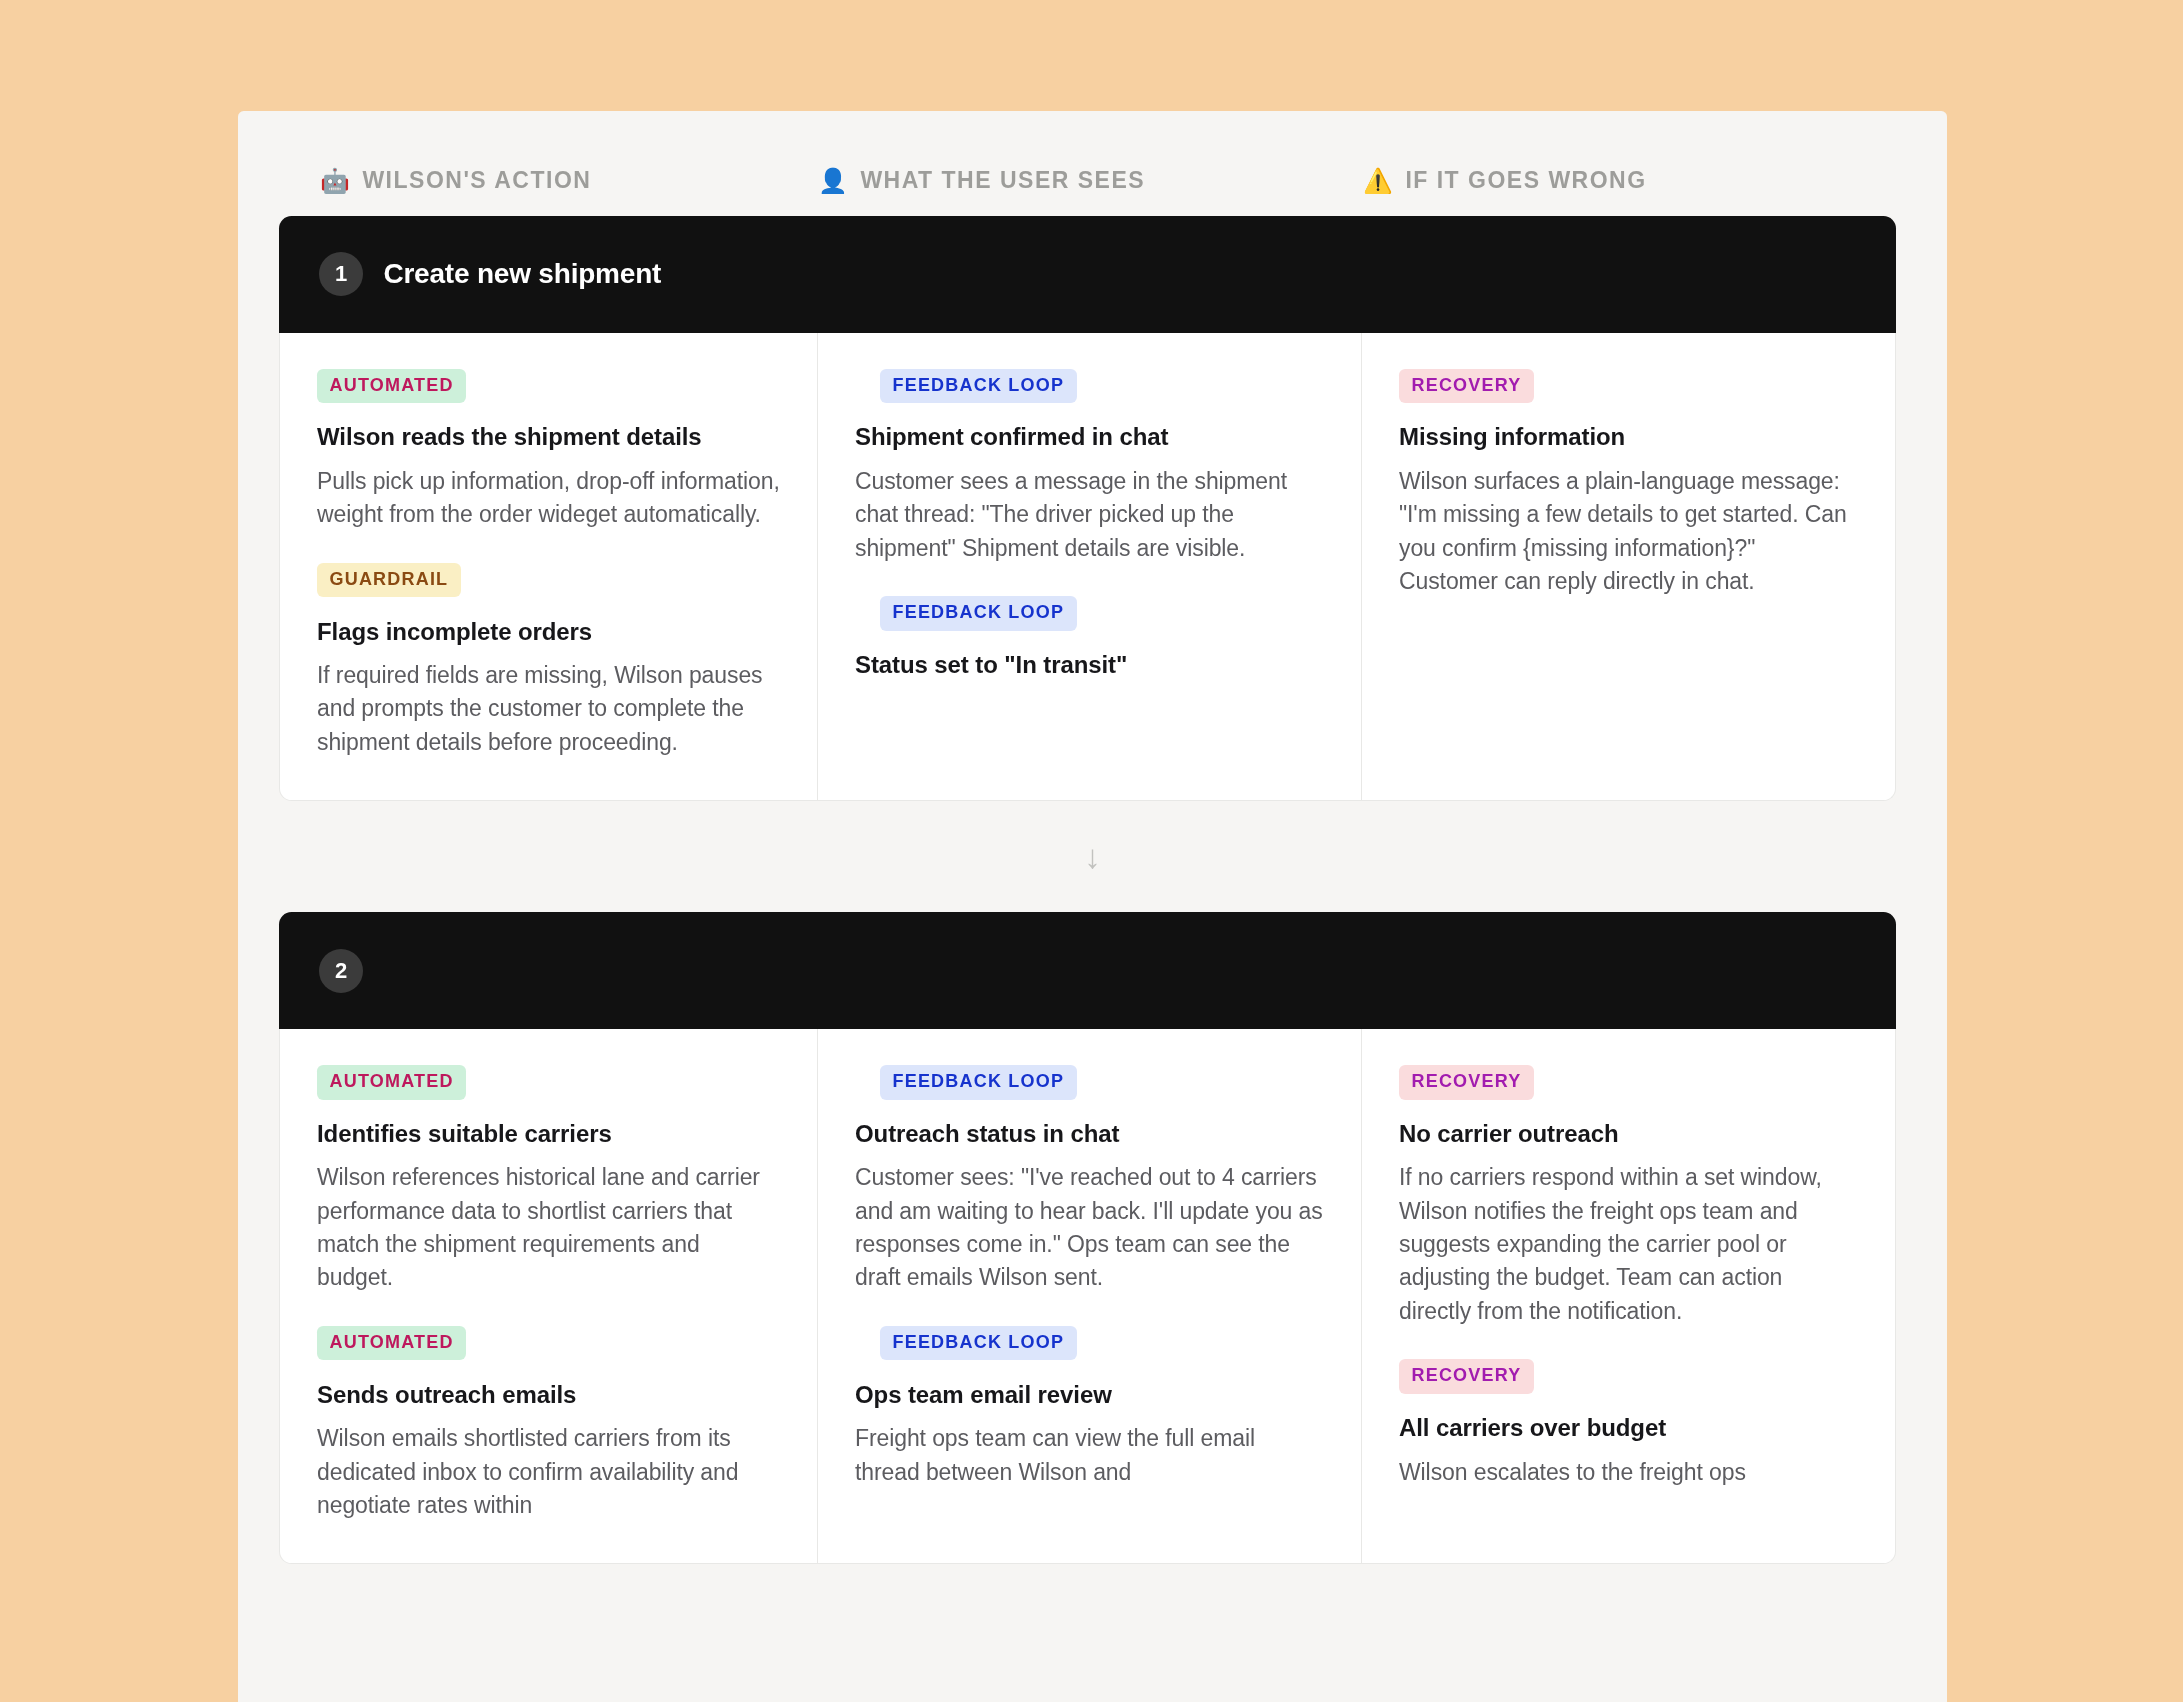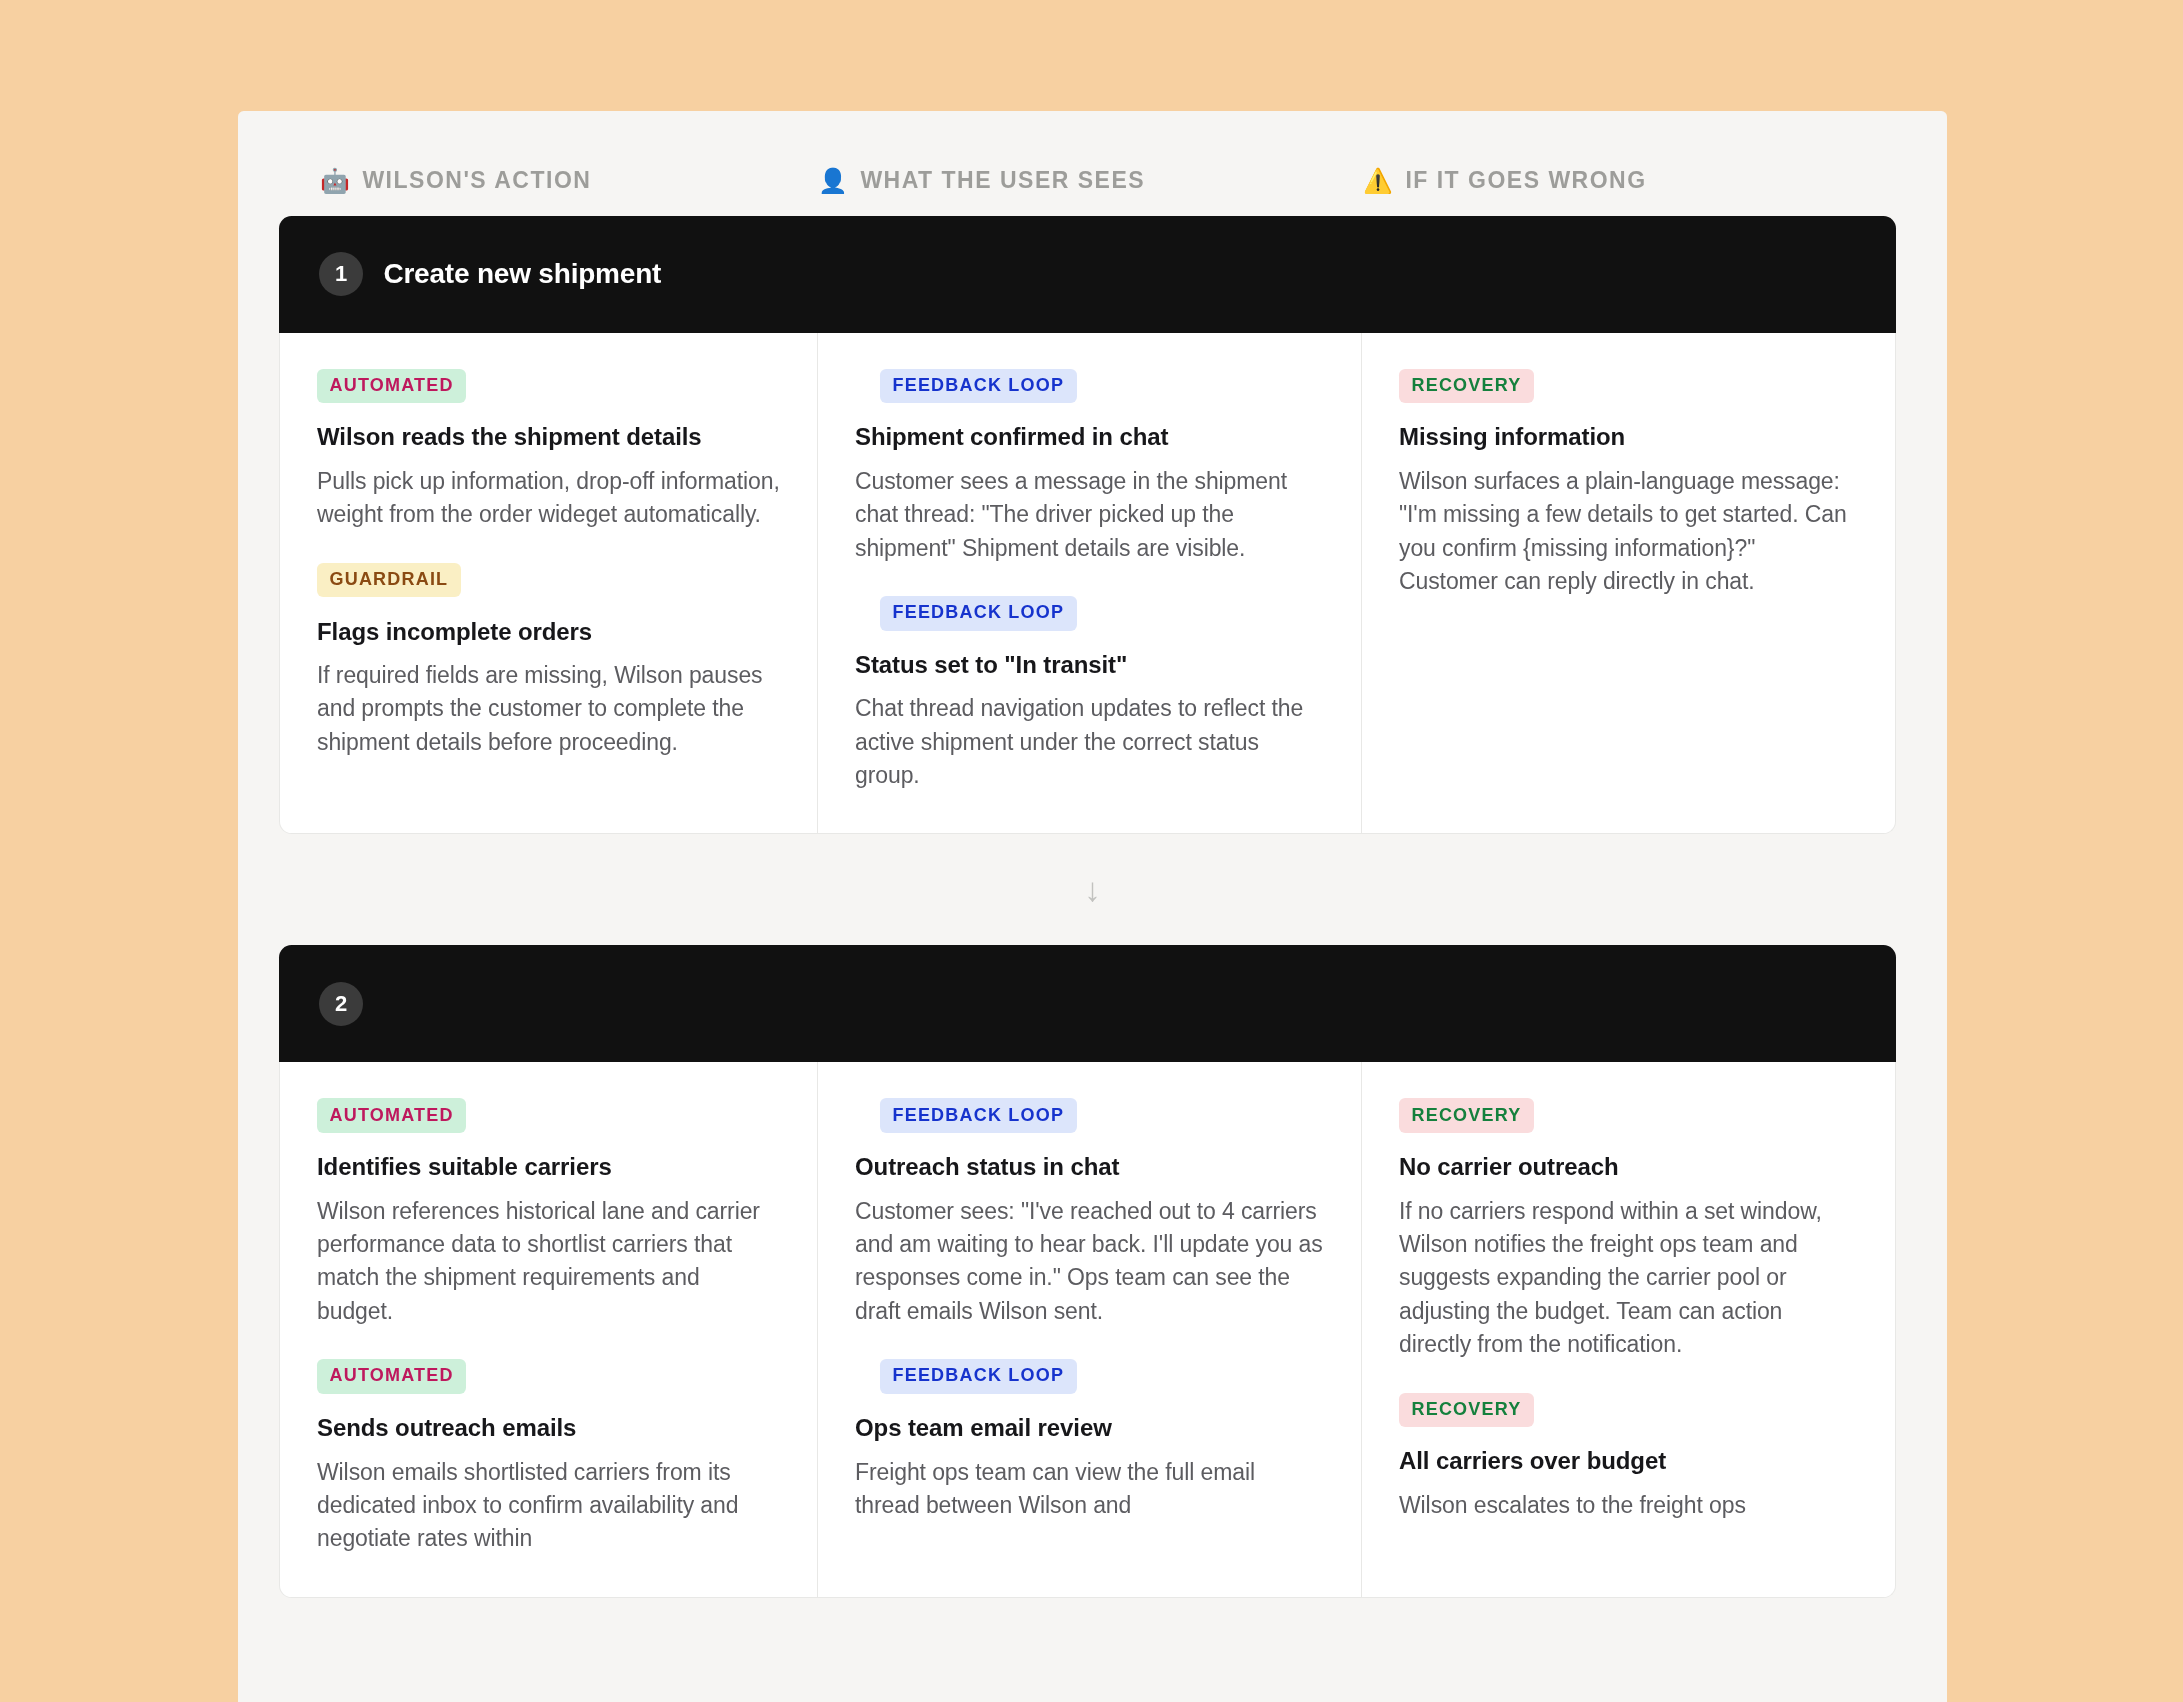--- a/index.html
+++ b/index.html
@@ -105,21 +105,21 @@
     font-size: 18px;
     font-weight: 700;
     letter-spacing: 1.2px;
     padding: 6.2px 12.5px 7.4px 12.5px;
     border-radius: 6.2px;
     margin-bottom: 19.3px;
   }
   .badge.automated   { background: #cdf0da; color: #be185d; }
   .badge.guardrail   { background: #faefc4; color: #8a4a12; }
   .badge.feedback    { background: #dce5fb; color: #1633cd; margin-left: 25px; }
-  .badge.recovery    { background: #fadcdd; color: #15803d; }
+  .badge.recovery    { background: #fadcdd; color: #a21caf; }
 
   .item-title {
     font-size: 24px;
     font-weight: 700;
     color: #17171a;
     line-height: 1.25;
     margin-bottom: 12.5px;
     letter-spacing: -0.1px;
   }
   .item-desc {
@@ -183,21 +183,20 @@
 
       <div class="cell c2">
         <div class="item">
           <span class="badge feedback">FEEDBACK LOOP</span>
           <div class="item-title">Shipment confirmed in chat</div>
           <div class="item-desc">Customer sees a message in the shipment chat thread: "The driver picked up the shipment" Shipment details are visible.</div>
         </div>
         <div class="item">
           <span class="badge feedback">FEEDBACK LOOP</span>
           <div class="item-title">Status set to "In transit"</div>
-          <div class="item-desc">Chat thread navigation updates to reflect the active shipment under the correct status group.</div>
         </div>
       </div>
 
       <div class="cell c3">
         <div class="item">
           <span class="badge recovery">RECOVERY</span>
           <div class="item-title">Missing information</div>
           <div class="item-desc">Wilson surfaces a plain-language message: "I'm missing a few details to get started. Can you confirm {missing information}?" Customer can reply directly in chat.</div>
         </div>
       </div>

